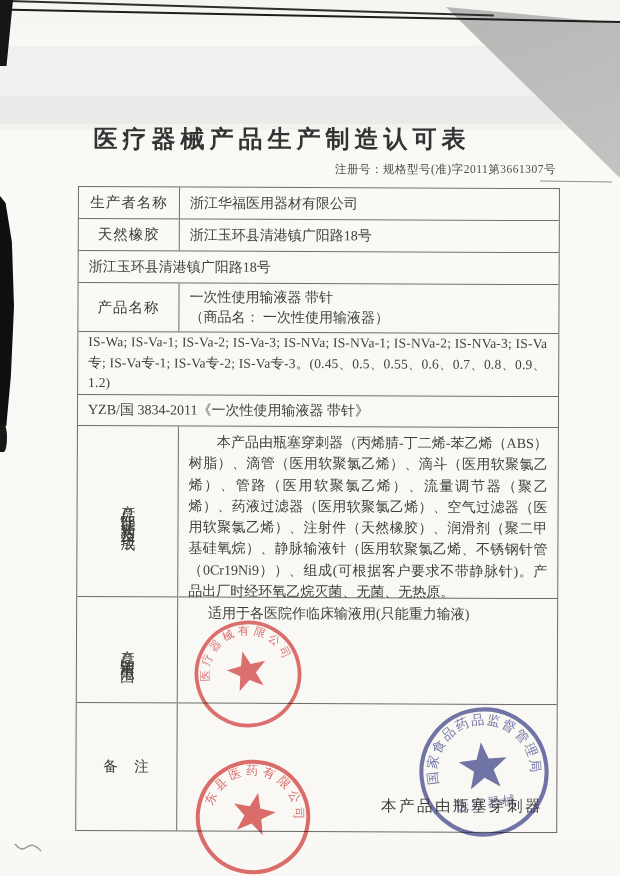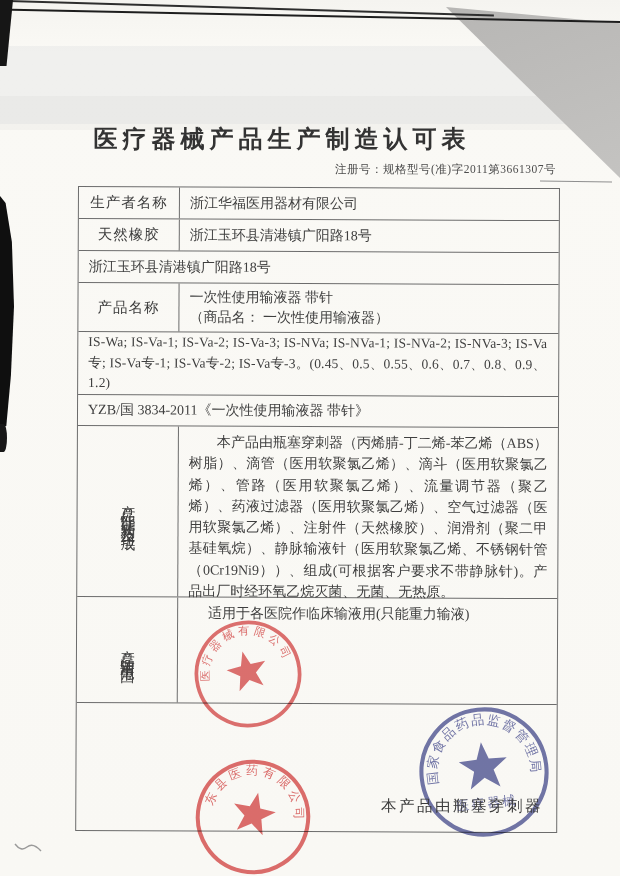--- a/index.html
+++ b/index.html
@@ -127,20 +127,21 @@
     </div>
 
     <div class="row" style="height:105px">
       <div class="label-cell">
         <span class="vlabel">产品适用范围</span>
       </div>
       <div class="value-cell scope">适用于各医院作临床输液用(只能重力输液)</div>
     </div>
 
     <div class="row" style="height:127px">
+      <div class="label-cell">备　注</div>
       <div class="value-cell"></div>
     </div>
 
   </div>
 
   <svg class="stamp stamp-red-top" viewBox="0 0 150 150">
     <defs>
         <path id="arcR1" d="M 32,103 A 52,52 0 1 1 118,103" fill="none"></path>
       </defs>
     <circle cx="75" cy="75" r="69" fill="none" stroke="#d94f4f" stroke-width="5"></circle>

